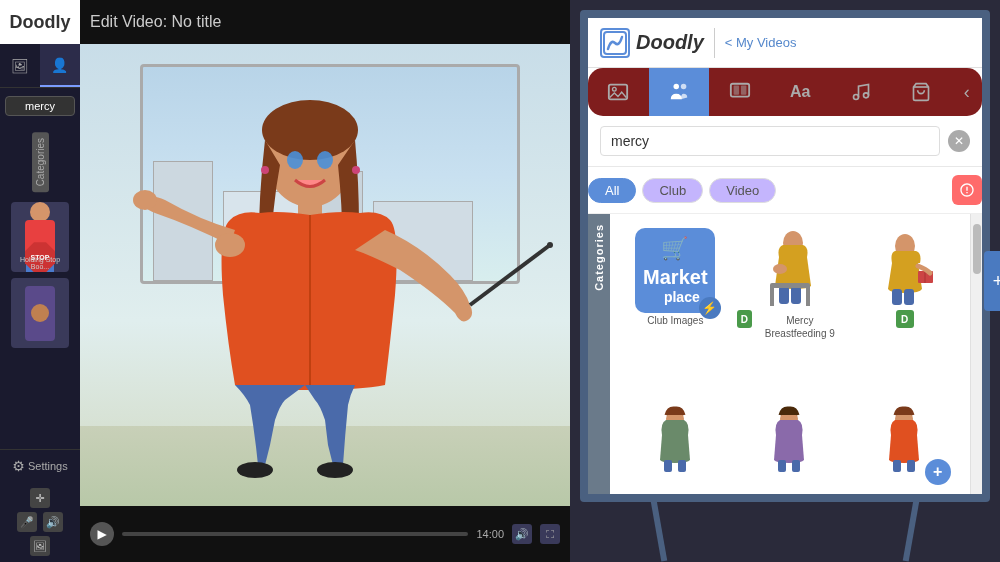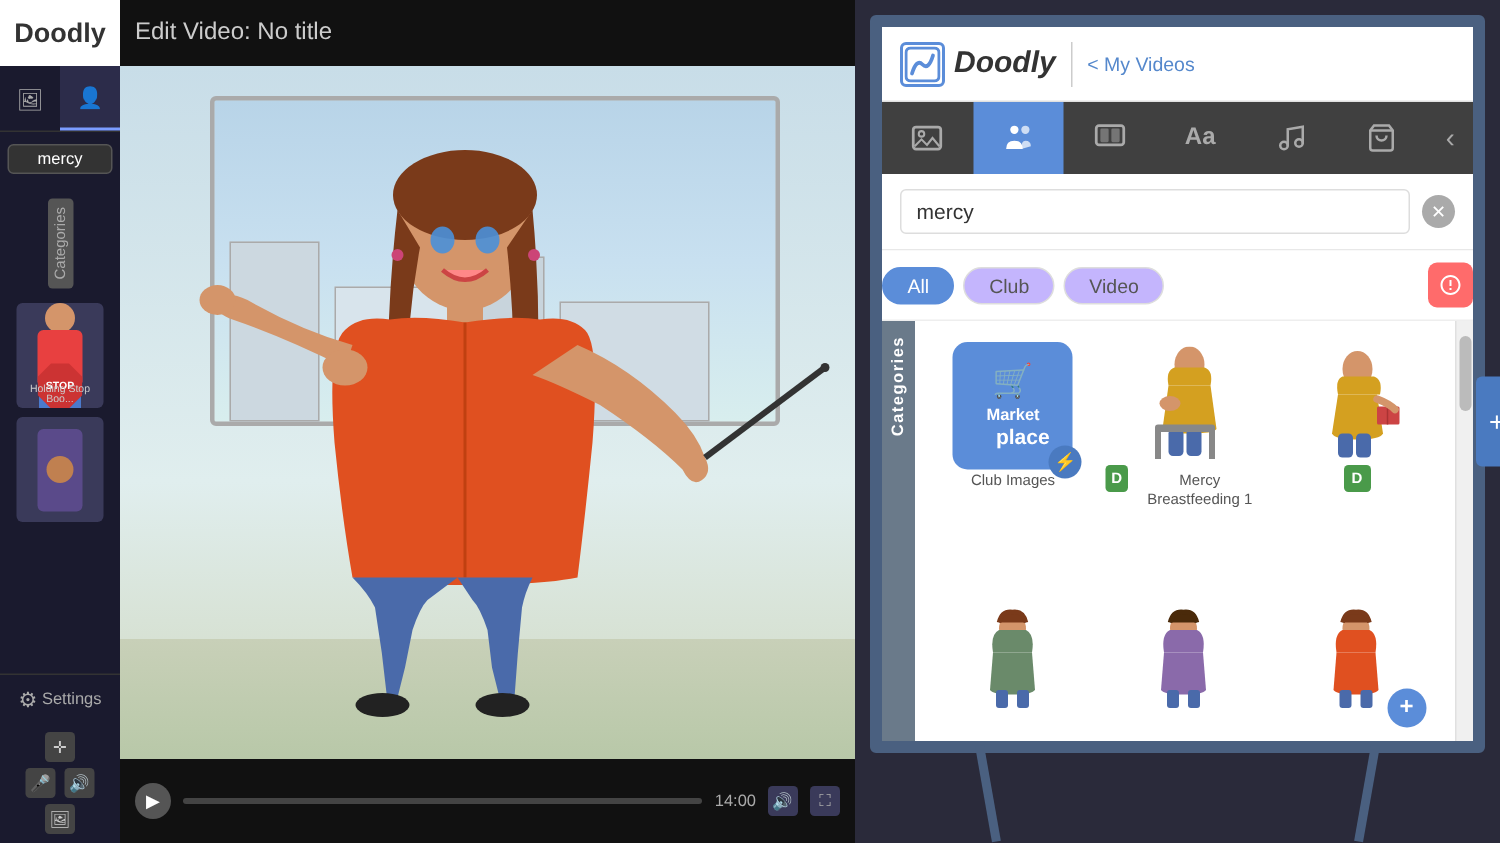--- a/index.html
+++ b/index.html
@@ -341,23 +341,24 @@
     .my-videos-link {
       font-size: 13px;
       color: #5588cc;
       cursor: pointer;
     }
 
     
     .nav-icons-row {
       width: 100%;
       height: 48px;
-      background: #404040;
+      background: #7f1d1d;
       display: flex;
       align-items: flex-start;
+      border-radius: 15px;
     }
 
     .nav-icon-btn {
       flex: 1;
       height: 100%;
       display: flex;
       align-items: center;
       justify-content: center;
       cursor: pointer;
       color: #aaa;
@@ -873,21 +874,21 @@
       <div class="categories-sidebar">
         <span class="categories-vertical-text">Categories</span>
       </div>
 
       <div class="image-grid">
 
         <div class="grid-item">
           <div class="grid-item-img">
             <div class="marketplace-tile">
               <span class="cart-icon">🛒</span>
-              <span style="font-size:11px;font-weight:bold;">Market</span>
+              <span style="font-size:20px;font-weight:bold;">Market</span>
               <span style="font-size:14px;font-weight:bold;margin-left:13px;">place</span>
               <div class="arrow">⚡</div>
             </div>
           </div>
           <span class="grid-item-label">Club Images</span>
         </div>
 
         <div class="grid-item">
           <div class="grid-item-img">
             <svg width="70" height="78" viewBox="0 0 70 78" xmlns="http://www.w3.org/2000/svg">
@@ -899,21 +900,21 @@
               <rect x="36" y="55" width="10" height="18" fill="#4a6aaa" rx="3"></rect>
               <ellipse cx="25" cy="38" rx="7" ry="5" fill="#d4956a"></ellipse>
 
               <rect x="15" y="52" width="40" height="5" fill="#888" rx="2"></rect>
               <rect x="15" y="55" width="4" height="20" fill="#888"></rect>
               <rect x="51" y="55" width="4" height="20" fill="#888"></rect>
             </svg>
           </div>
           <div class="item-with-badge">
             <div class="d-badge">D</div>
-            <span class="grid-item-label">Mercy Breastfeeding 1</span>
+            <span class="grid-item-label">Mercy Breastfeeding 9</span>
           </div>
         </div>
 
         <div class="grid-item">
           <div class="grid-item-img">
             <svg width="70" height="78" viewBox="0 0 70 78" xmlns="http://www.w3.org/2000/svg">
 
               <ellipse cx="35" cy="15" rx="10" ry="12" fill="#d4956a"></ellipse>
               <path d="M25 20 Q20 22 22 32 L50 32 Q52 22 46 20 Z" fill="#d4a020"></path>
               <path d="M22 32 L18 58 Q20 62 35 62 Q50 62 52 58 L48 32 Z" fill="#d4a020"></path>

